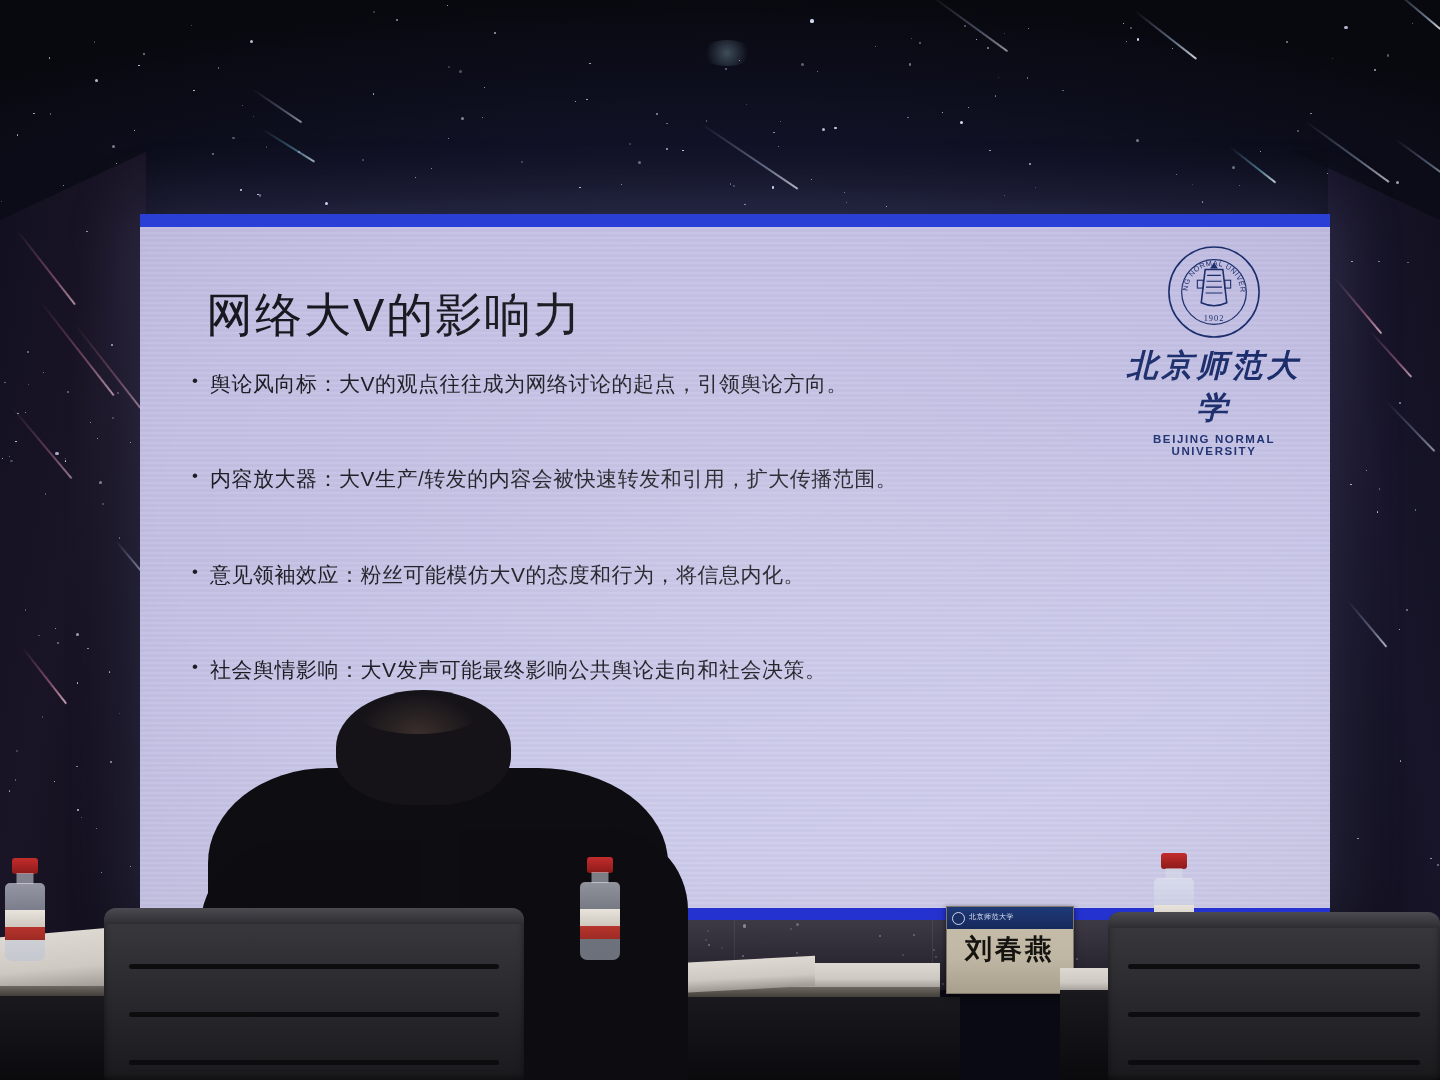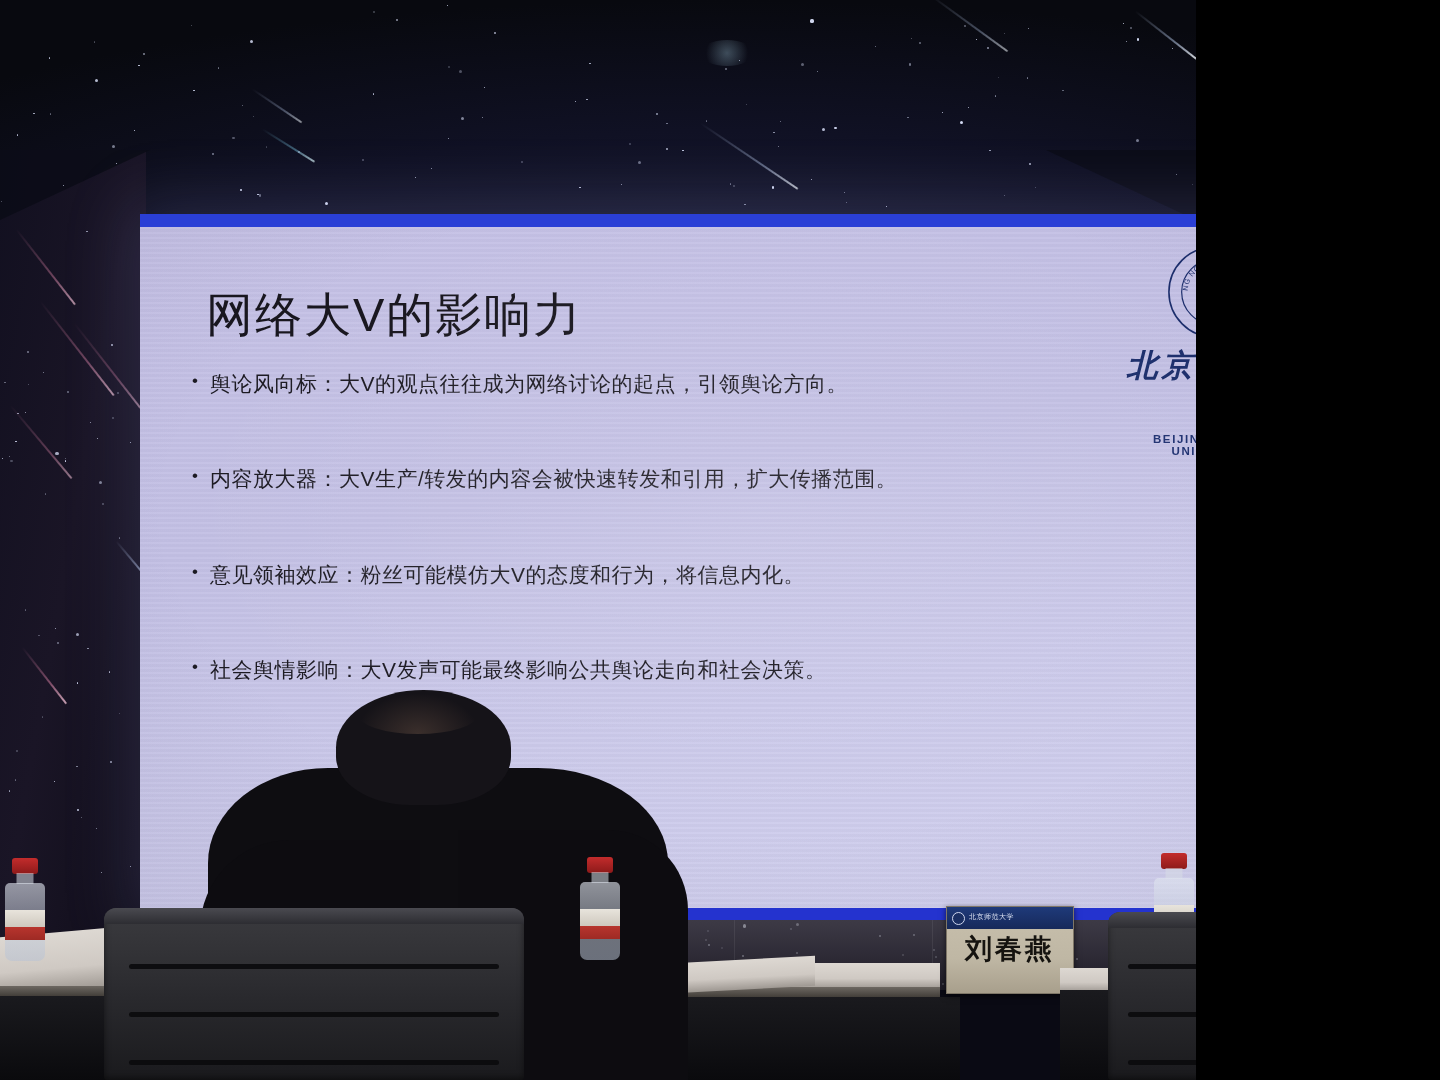--- a/index.html
+++ b/index.html
@@ -3,21 +3,21 @@
 <meta charset="utf-8">
 <style>
   * { margin:0; padding:0; box-sizing:border-box; }
   html, body {
     width:1440px; height:1080px; overflow:hidden;
     background:#000;
     font-family:"Liberation Sans", sans-serif;
   }
 
   #scene {
-    position:relative; width:1196px; height:1080px;
+    position:relative; width:1440px; height:1080px;
     background:#0a0a14;
     overflow:hidden;
   }
 
   
   .wall {
     position:absolute;
     background:
       radial-gradient(ellipse 120% 90% at 50% 0%, #15162a 0%, #0c0d18 55%, #07070e 100%);
   }

